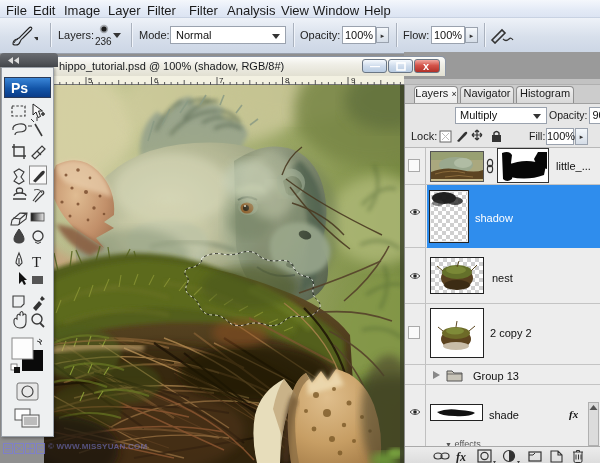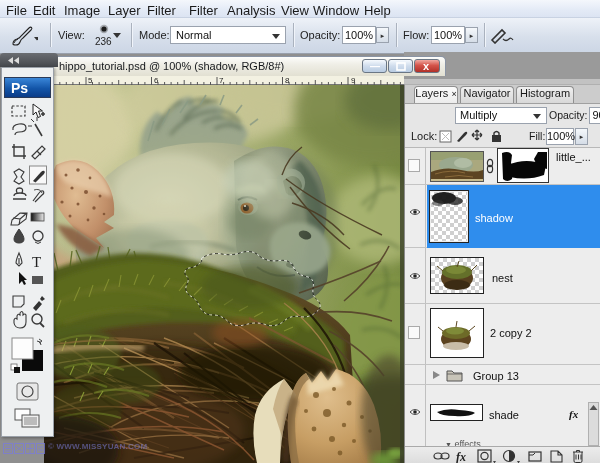--- a/index.html
+++ b/index.html
@@ -86,21 +86,21 @@
     <span style="left:364px">Help</span>
   </div>
 
   <div id="optbar">
     <svg style="position:absolute;left:8px;top:6px" width="30" height="22" viewBox="0 0 30 22">
       <path d="M5 20 q0 -4 4 -5 q3 -1 4 -3 l8 -8 q1.5 -1.5 2.5 -0.5 q1 1 -0.5 2.5 l-8 8 q-2 1 -3 4 q-1 3 -4 3 q-3 0 -3 -1 z" fill="none" stroke="#222" stroke-width="1.1"></path>
       <path d="M6 19 q1 -3 4 -4" stroke="#222" stroke-width="1" fill="none"></path>
       <path d="M26 13 l6 0 l-3 3.5 z" fill="#333"></path>
     </svg>
     <div class="sep" style="left:50px"></div>
-    <div class="lbl" style="left:58px;top:11px">View:</div>
+    <div class="lbl" style="left:58px;top:11px">Layers:</div>
     <svg style="position:absolute;left:94px;top:5px" width="20" height="13">
         <circle cx="10" cy="6" r="2.6" fill="#111"></circle>
         <circle cx="10" cy="6" r="4.2" fill="#333" opacity="0.35"></circle>
       </svg>
     <div class="lbl" style="left:95px;top:18px;font-size:10px">236</div>
     <svg style="position:absolute;left:112px;top:13px" width="10" height="8">
         <path d="M1 2 l8 0 l-4 5 z" fill="#333"></path>
       </svg>
     <div class="sep" style="left:131px"></div>
     <div class="lbl" style="left:139px;top:11px">Mode:</div>
@@ -549,21 +549,21 @@
             <ellipse cx="5" cy="11" rx="2.6" ry="3.6" fill="none" stroke="#333" stroke-width="1.2"></ellipse>
           </svg>
         <div class="thumb" style="left:92px;top:0px;width:52px;height:35px;border-color:#333">
           <svg width="50" height="33">
               <rect width="50" height="33" fill="#fff"></rect>
 <path d="M4 4 q7 -3 10 2 l-1 8 l2 8 l-1 8 q-5 4 -9 0 z" fill="#070707"></path>
 <path d="M40 3 h9 v17 l-10 -3 l-3 -7 z" fill="#070707"></path>
 <path d="M10 16 q14 -6 28 -3 l10 3 l-2 10 q-16 6 -34 2 l-3 -6 z" fill="#070707"></path>
             </svg>
         </div>
-        <div class="lname" style="left:151px;top:3px">little_...</div>
+        <div class="lname" style="left:151px;top:12px">little_...</div>
       </div>
 
       <div class="lrow" style="top:37px;height:63px">
         <div style="position:absolute;left:22px;top:0;width:174px;height:63px;background:#2f8ded"></div>
         <div class="eyecol"></div>
         <svg style="position:absolute;left:4px;top:21px" width="12" height="12" viewBox="0 0 12 12">
             <path d="M1 6 q5 -5 10 0 q-5 5 -10 0 z" fill="#fff" stroke="#333" stroke-width="0.9"></path>
             <circle cx="6" cy="6" r="1.8" fill="#222"></circle>
           </svg>
         <div class="thumb checker" style="left:24px;top:5px;width:40px;height:53px;border:1px solid #222;box-shadow:0 0 0 1px #eee inset">

